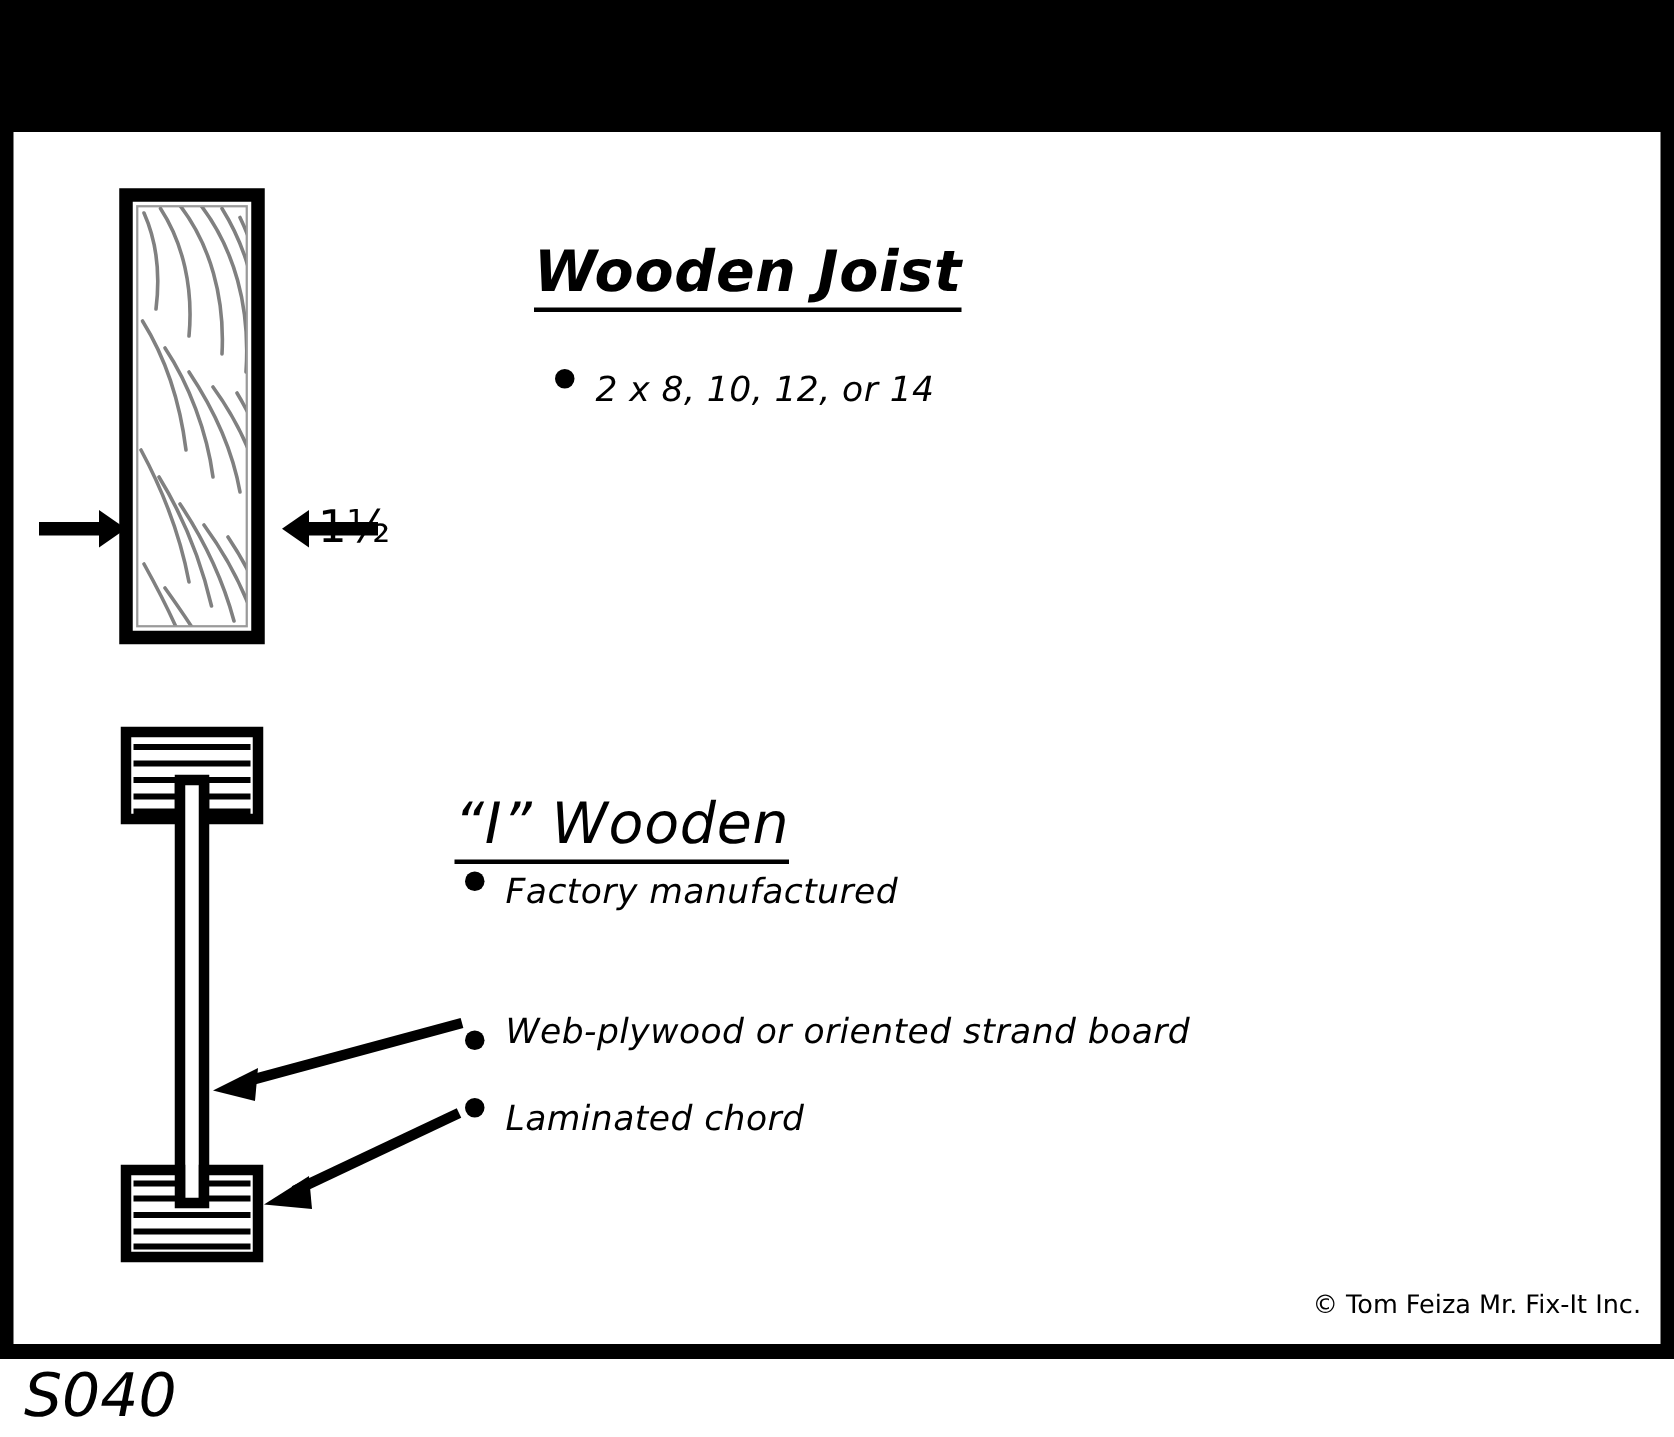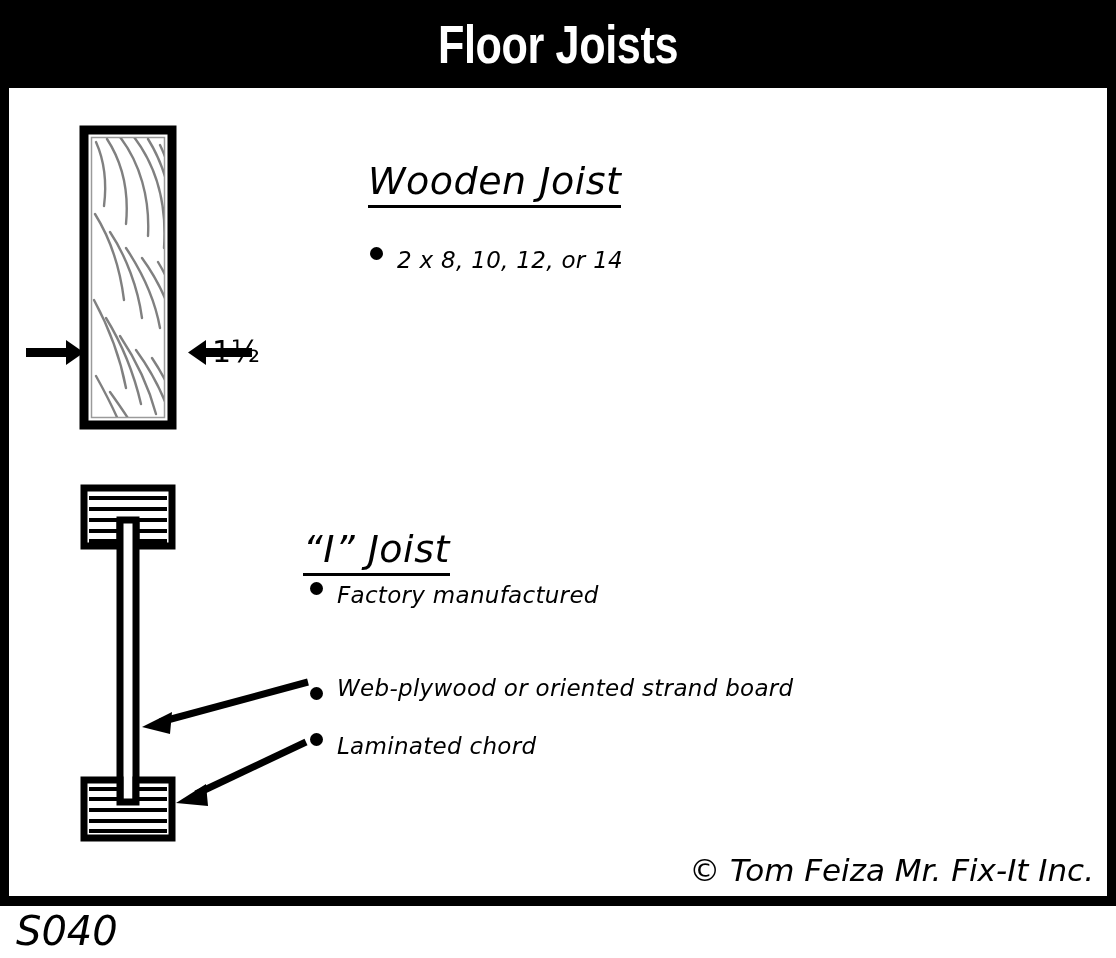--- a/index.html
+++ b/index.html
@@ -118,23 +118,22 @@
     top: 331px;
     font-size: 30px;
     line-height: 42px;
   }
 
   
   #copyright {
     position: absolute;
     right: 22px;
     top: 856px;
-    font-size: 31px;
+    font-size: 17px;
     line-height: 28px;
-    font-style: italic;
   }
 
   
   #code-label {
     position: absolute;
     left: 16px;
     top: 908px;
     font-size: 40px;
     line-height: 46px;
     font-style: italic;
@@ -142,23 +141,20 @@
     font-family: "DejaVu Sans", sans-serif;
   }
 </style>
 </head>
 <body>
 
 <div id="page">
 
   <div id="frame"></div>
 
-  <div id="title-band">
-    <div id="title-text">Floor Joists</div>
-  </div>
 
   <div id="card"></div>
 
   <svg class="art" width="1116" height="958" viewBox="0 0 1116 958">
 
     <g>
 
       <rect x="84" y="130" width="88" height="295" fill="#ffffff" stroke="#000000" stroke-width="9"></rect>
 
       <rect x="91.5" y="137.5" width="73" height="280" fill="none" stroke="#9a9a9a" stroke-width="1.5"></rect>
@@ -234,32 +230,32 @@
       <line x1="308" y1="682" x2="160" y2="722" stroke-width="7"></line>
       <polygon points="142,727 172,712 170,734" stroke="none"></polygon>
 
       <line x1="306" y1="742" x2="196" y2="794" stroke-width="7"></line>
       <polygon points="176,803 206,784 208,806" stroke="none"></polygon>
     </g>
   </svg>
 
   <div id="dim-label" class="hand">1½</div>
 
-  <div class="heading hand" style="left:368px; top:160px;">
+  <div class="heading hand" style="left:356px; top:160px;font-weight:bold;">
     <span class="hdr-underline">Wooden Joist</span>
   </div>
 
   <div class="bullet-row hand" style="left:370px; top:240px;">
     <span class="bullet-dot"></span>
     <span>2 x 8, 10, 12, or 14</span>
   </div>
 
 
   <div class="heading hand" style="left:303px; top:528px;">
-    <span class="hdr-underline">“I” Joist</span>
+    <span class="hdr-underline">“I” Wooden</span>
   </div>
 
   <div class="bullet-row hand" style="left:310px; top:575px;">
     <span class="bullet-dot"></span>
     <span>Factory manufactured</span>
   </div>
 
   <div class="bullet-row hand" style="left:310px; top:668px;align-items:flex-end;">
     <span class="bullet-dot"></span>
     <span>Web-plywood or oriented strand board</span>

